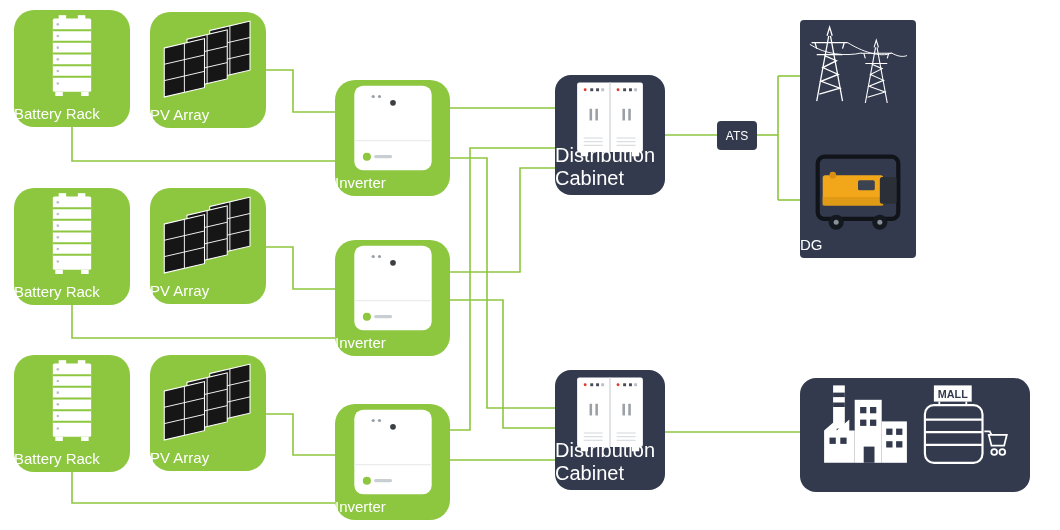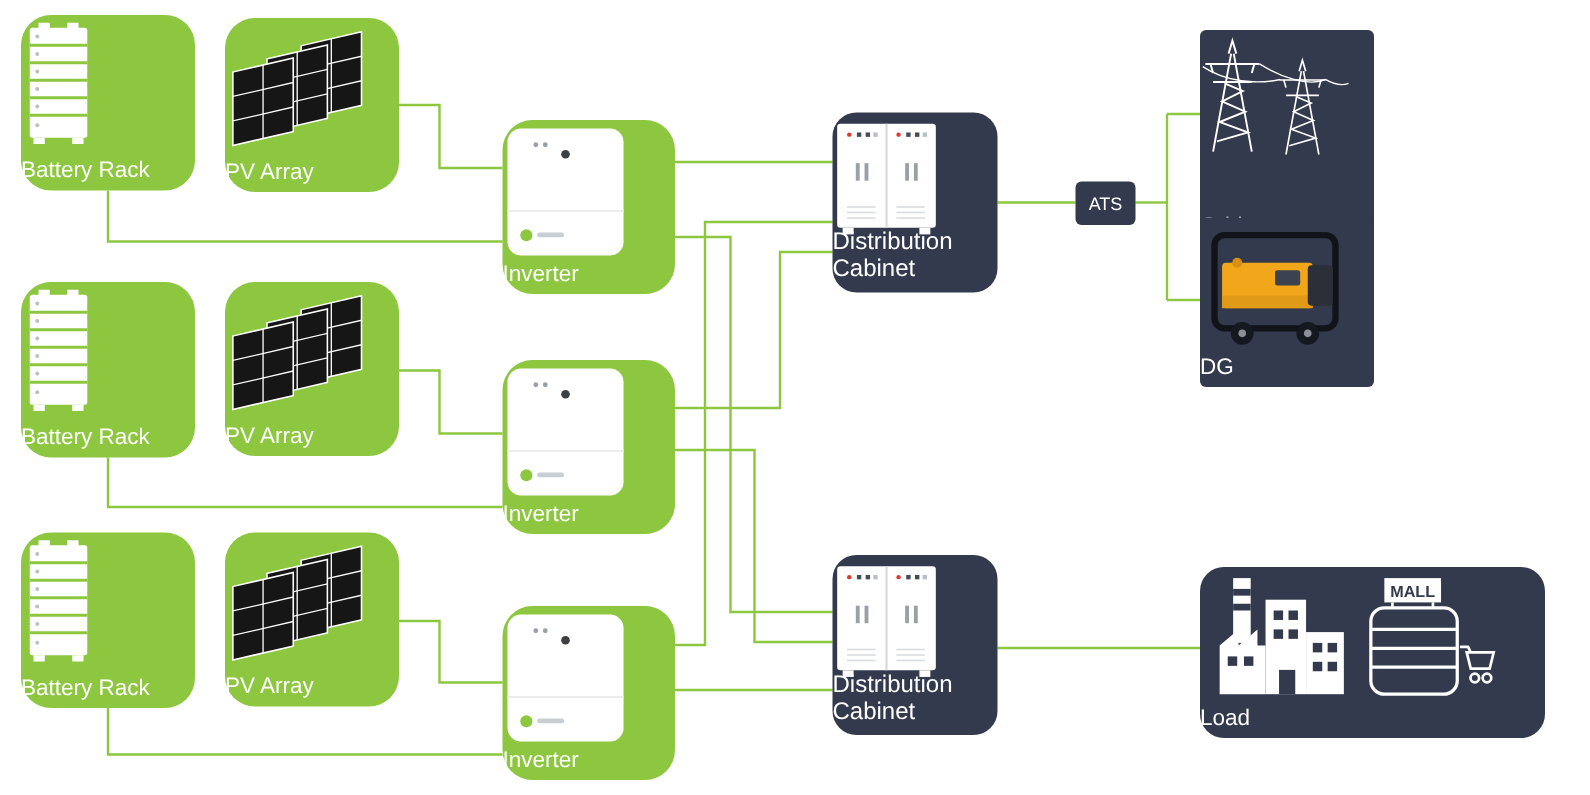--- a/index.html
+++ b/index.html
@@ -3,23 +3,23 @@
 <meta charset="utf-8">
 <style>
   html,body{margin:0;padding:0}
   body{background:#fff;font-family:"Liberation Sans",sans-serif}
   #canvas{position:relative;width:1060px;height:530px;background:#fff;overflow:hidden}
   #wires{position:absolute;left:0;top:0;width:1060px;height:530px}
   .wire{stroke:var(--wire,#8dc63f);fill:none;stroke-width:1.6px}
   .node{position:absolute;border-radius:20px}
   .node.green{background:var(--green,#8dc63f)}
   .node.dark{background:var(--dark,#333a4d)}
-  .icon-wrap{position:absolute;left:0;right:0;display:flex;justify-content:flex-start;top:5px}
+  .icon-wrap{position:absolute;left:0;right:0;display:flex;justify-content:center;top:5px}
   .label{position:absolute;left:0;right:0;bottom:5px;text-align:left;color:#fff;font-size:15px;white-space:nowrap}
-  .label.two-line{bottom:6px;font-size:16px;line-height:1.12;white-space:normal}
+  .label.two-line{bottom:6px;font-size:20px;line-height:1.12;white-space:normal}
   .ats-box{position:absolute;left:717px;top:121px;width:40px;height:29px;background:var(--dark,#333a4d);
            color:#fff;font-size:12px;display:flex;align-items:center;justify-content:center;border-radius:4px}
 </style>
 </head>
 <body>
 
 <div id="canvas">
 
   <svg id="wires" xmlns="http://www.w3.org/2000/svg">
       <path d="M72 127 L72 161 L335 161" class="wire"></path>
@@ -426,16 +426,15 @@
           <rect x="128" y="6" width="42" height="18" fill="#fff" stroke="none"></rect>
           <text x="149" y="20" text-anchor="middle" font-family="Liberation Sans, sans-serif" font-size="12" font-weight="bold" fill="#333a4d" stroke="none">MALL</text>
           <g stroke-width="2">
             <path d="M184 57 L190 57 L192 61 M189 61 L209 61 L206 73 L192 73 Z"></path>
             <circle cx="195" cy="80" r="3.2"></circle>
               <circle cx="204" cy="80" r="3.2"></circle>
           </g>
         </g>
       </svg>
     </div>
-    <div class="label">Load</div>
   </div>
 
 </div>
 
 </body></html>

